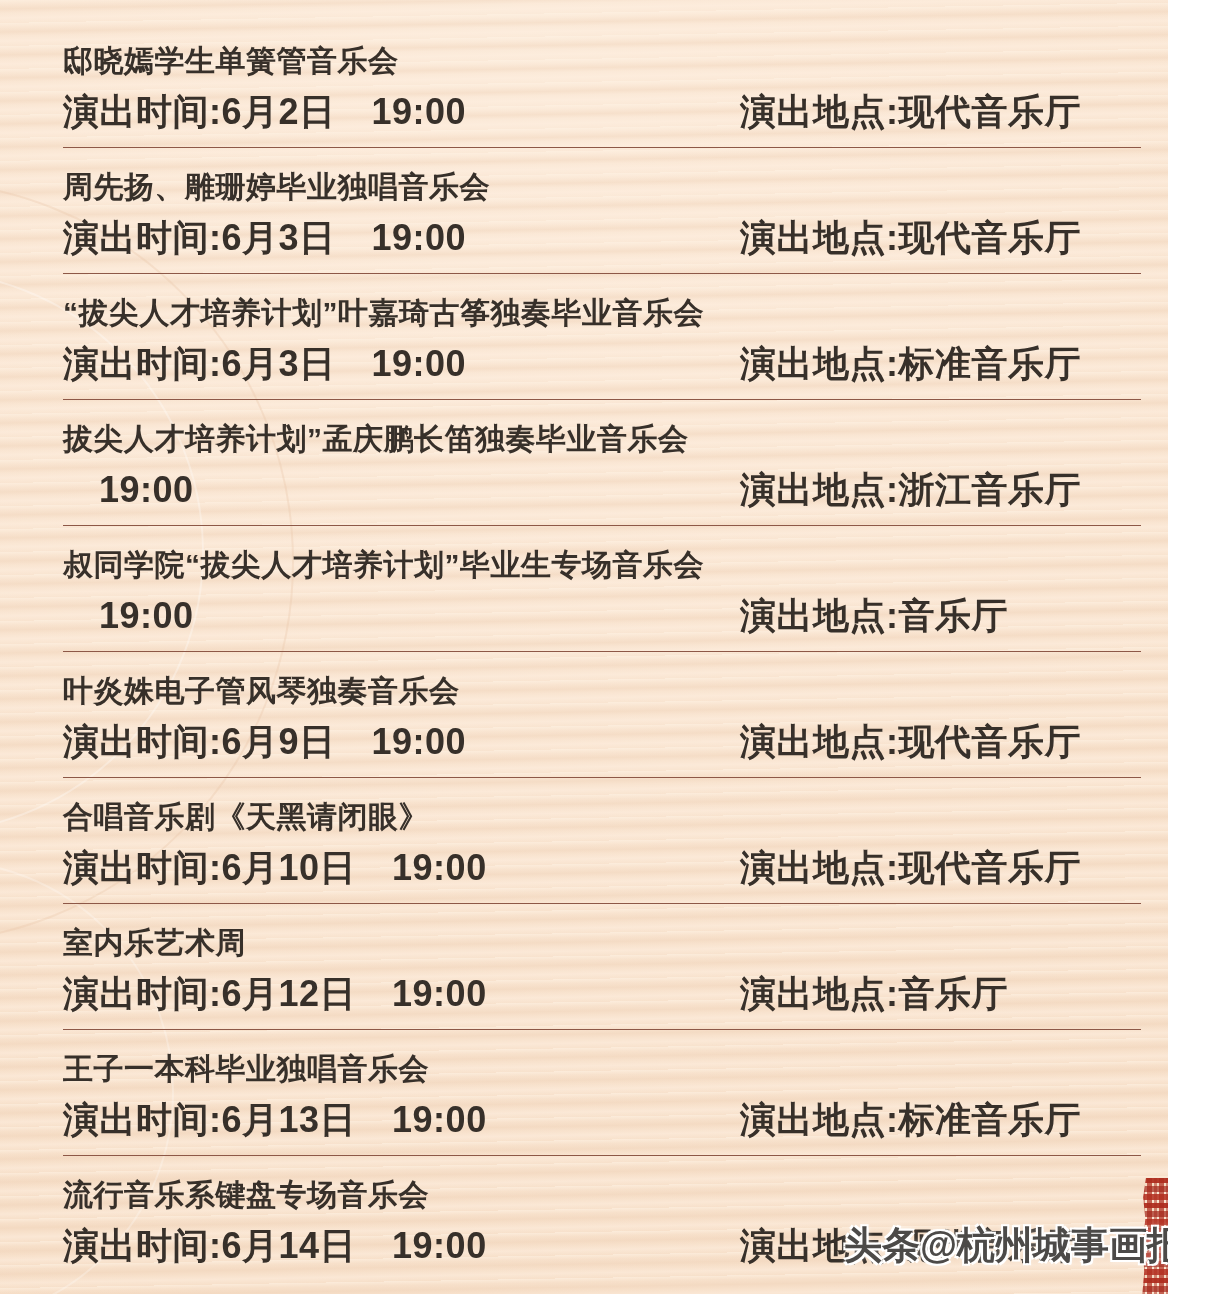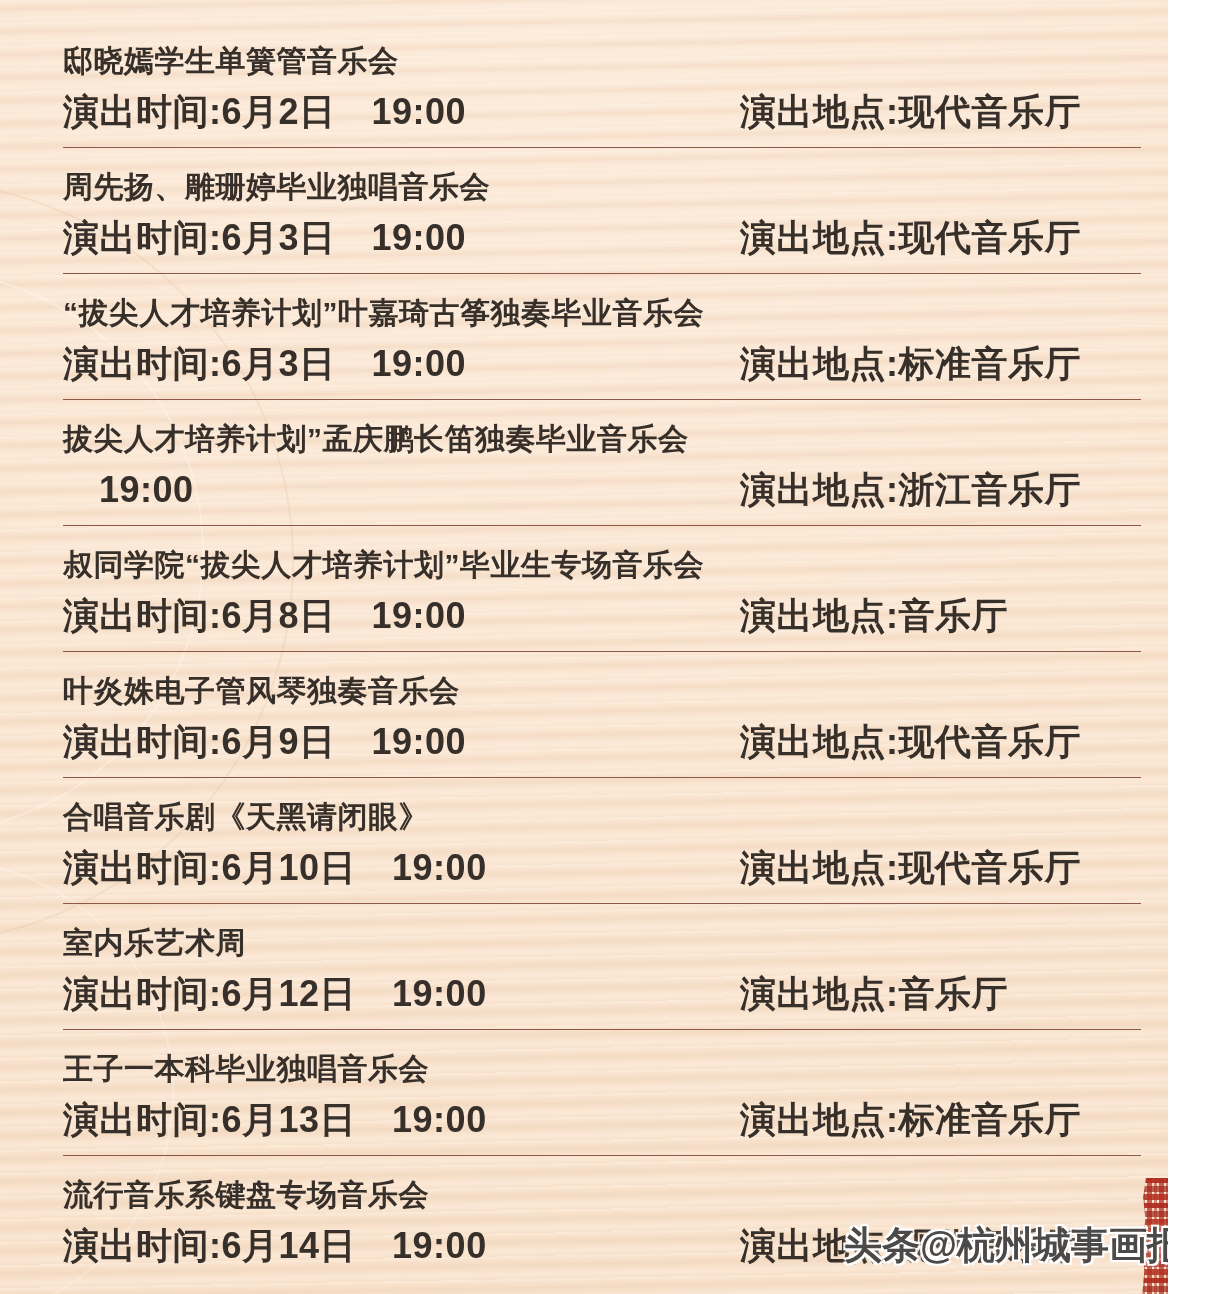--- a/index.html
+++ b/index.html
@@ -141,21 +141,20 @@
           <div class="venue-part">
             <span>演出地点:</span><span>浙江音乐厅</span>
           </div>
         </div>
       </section>
 
       <section class="event">
         <h2 class="title">叔同学院“拔尖人才培养计划”毕业生专场音乐会</h2>
         <div class="detail">
           <div class="time-part">
-            <span class="lbl"><span>演出时间:</span><span>6月8日</span></span>
             <span class="clock">19:00</span>
           </div>
           <div class="venue-part">
             <span>演出地点:</span><span>音乐厅</span>
           </div>
         </div>
       </section>
 
       <section class="event">
         <h2 class="title">叶炎姝电子管风琴独奏音乐会</h2>

